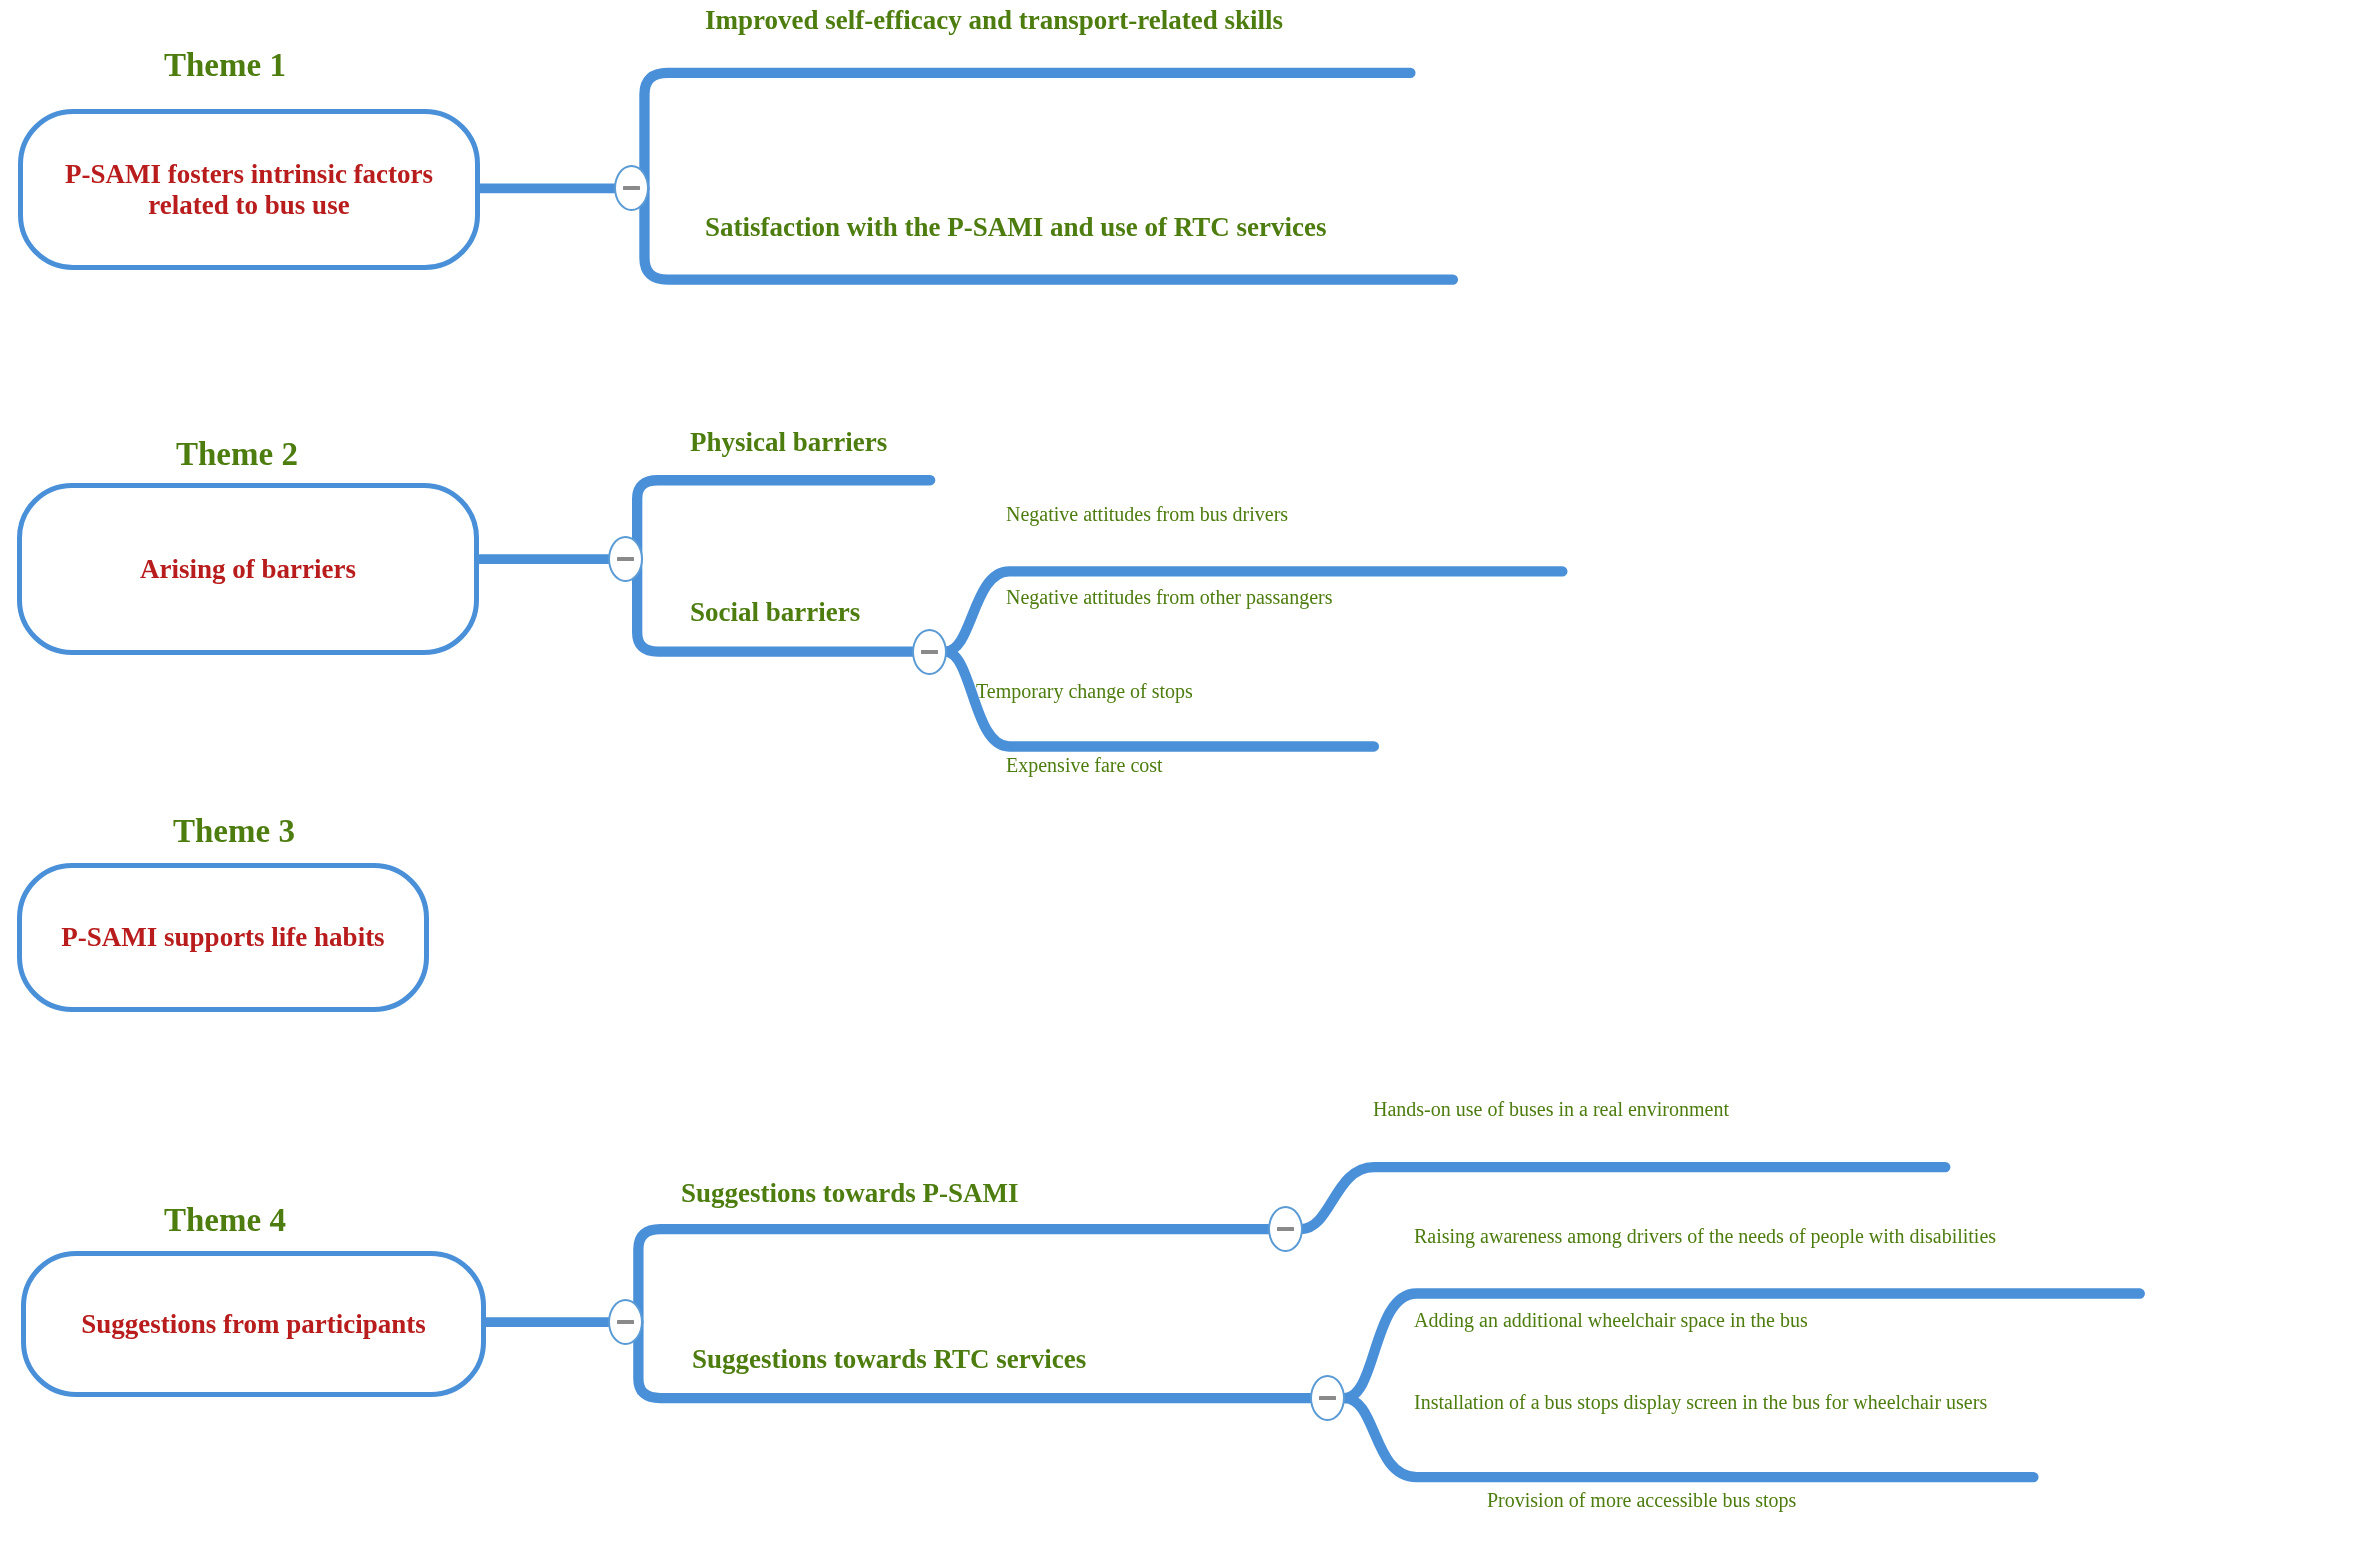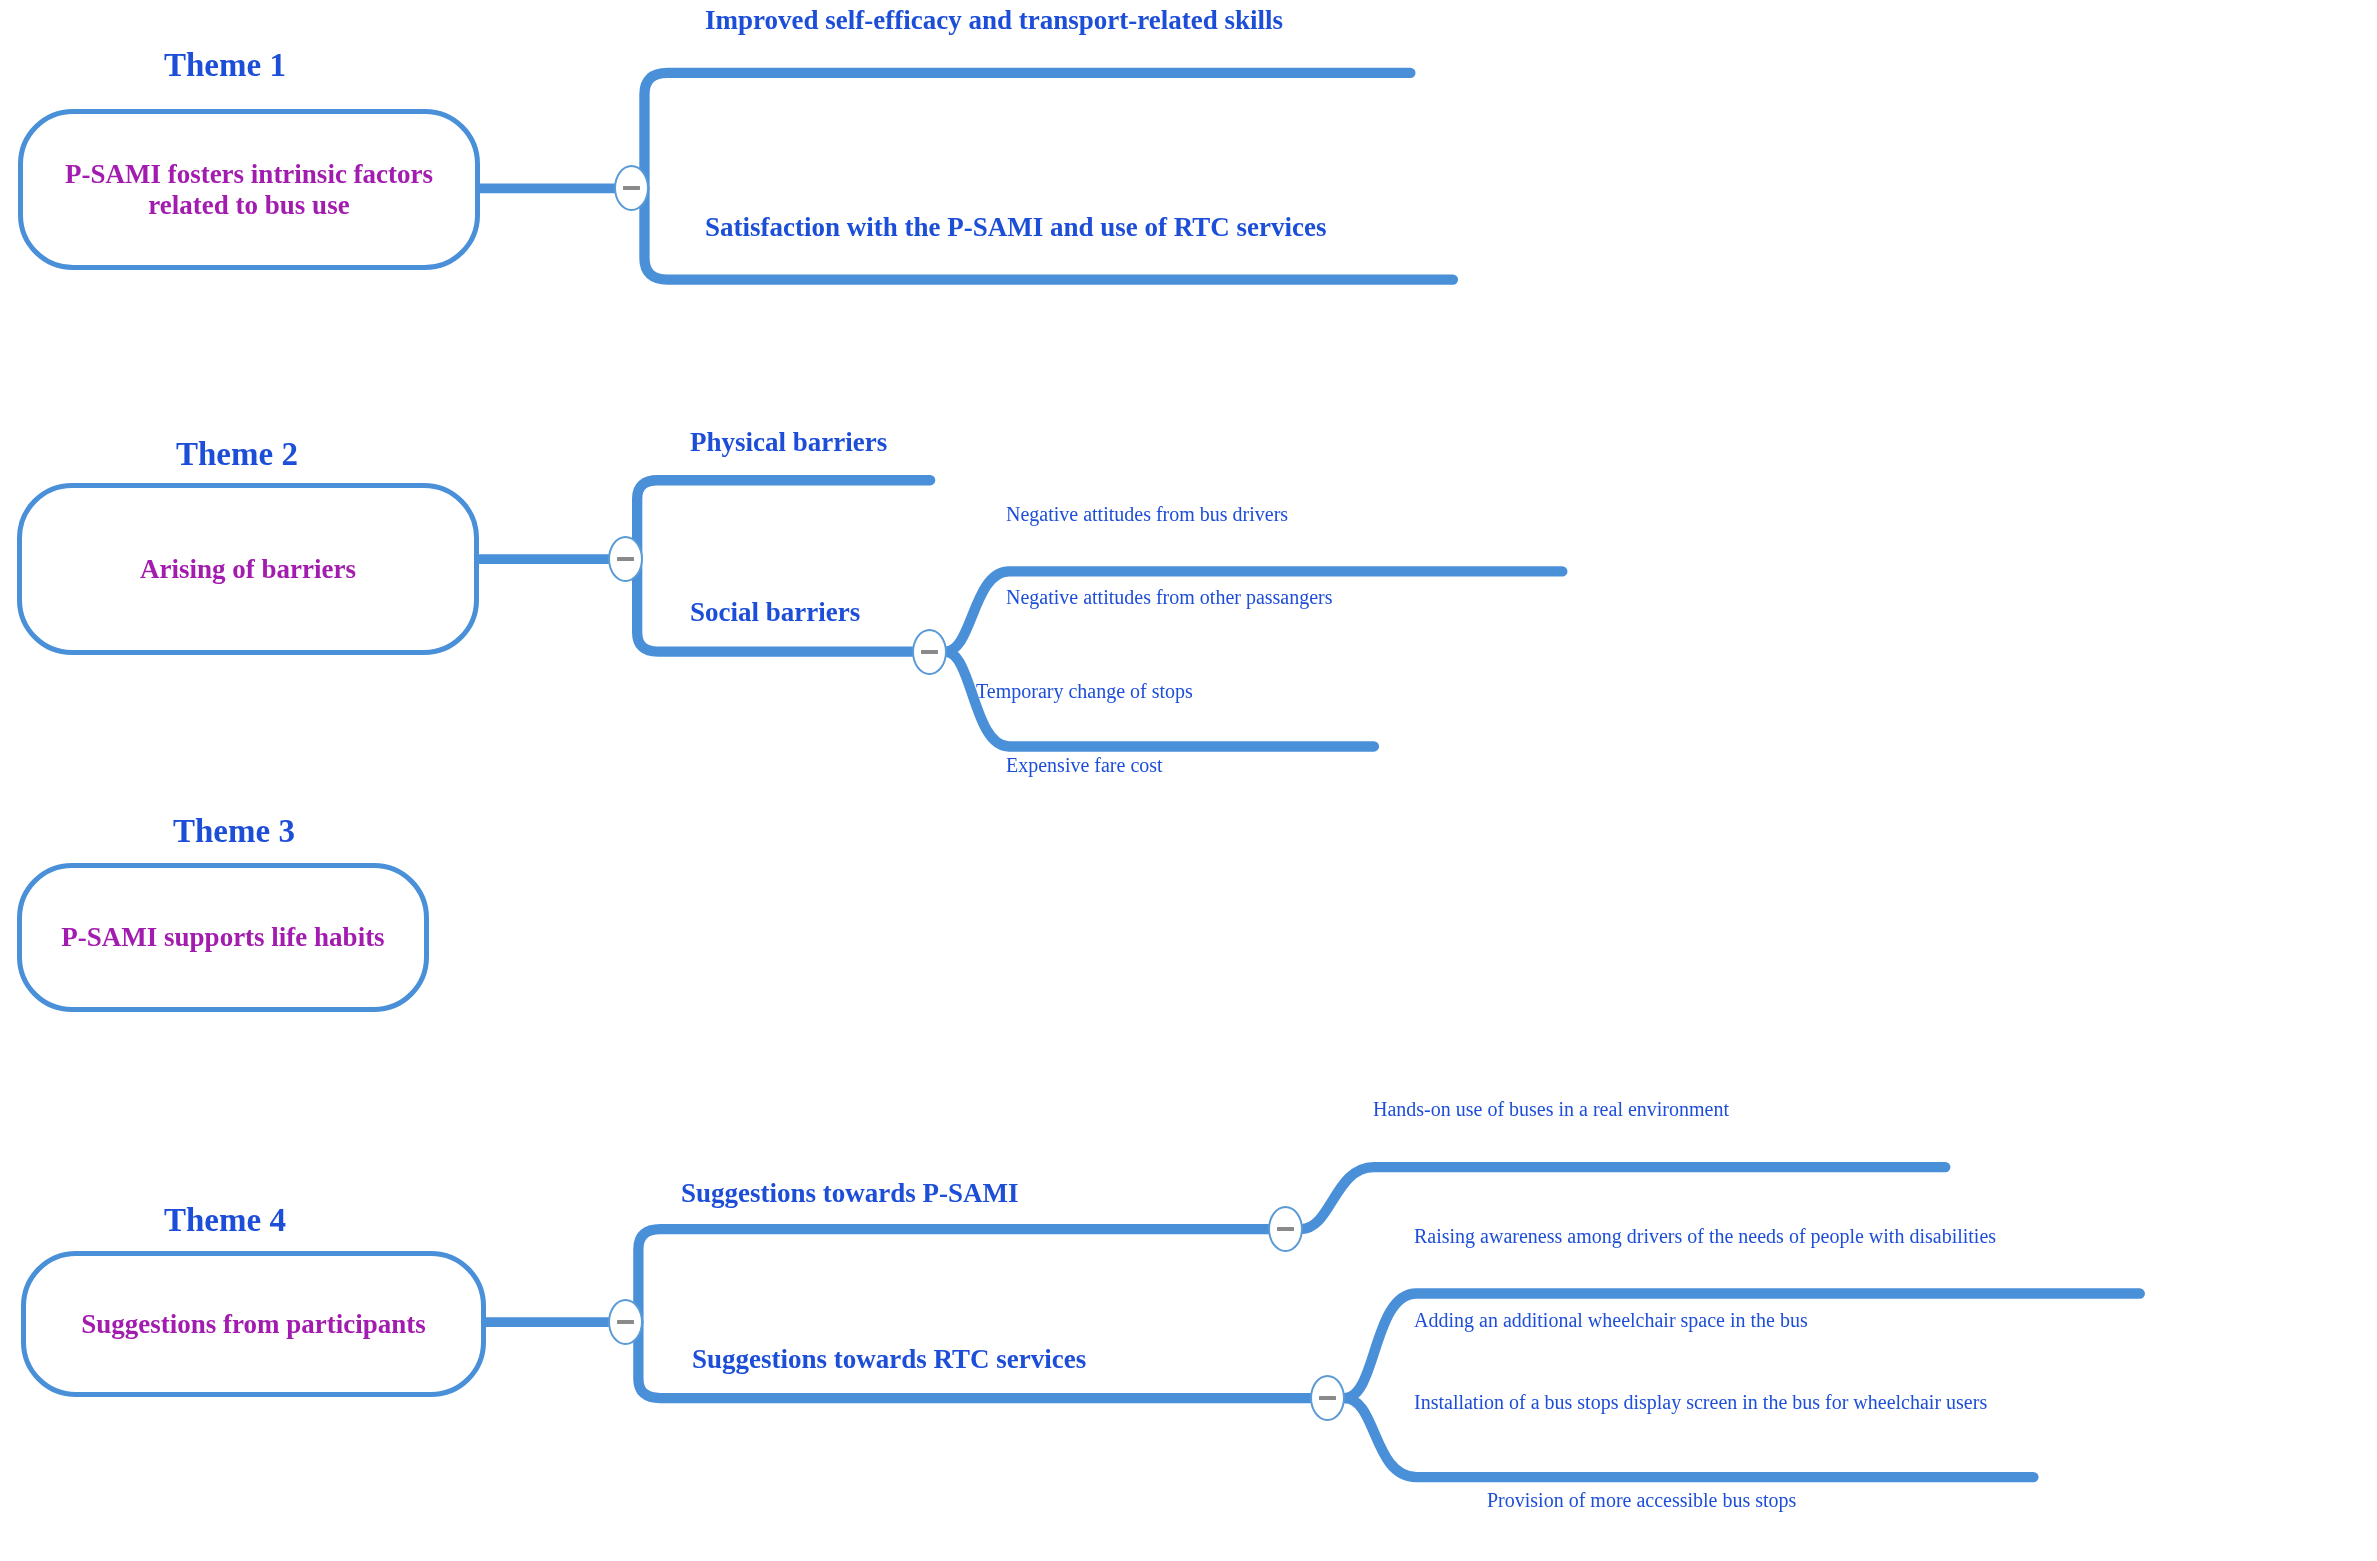--- a/index.html
+++ b/index.html
@@ -1,24 +1,24 @@
 <!DOCTYPE html>
 <html style="font-size:9.7px"><head>
 <meta charset="utf-8">
 <title>Thematic Analysis Mind Map</title>
 <style>
   html,body{margin:0;padding:0;background:#ffffff;}
   body{font-family:"Liberation Serif","DejaVu Serif",serif;}
   #stage{position:relative;width:2377px;height:1561px;background:#fff;overflow:hidden;}
   #wires{position:absolute;left:0;top:0;width:2377px;height:1561px;}
-  .lbl{position:absolute;color:#1d4ed8;white-space:nowrap;line-height:1.18;font-family:Liberation Serif, serif;}
+  .lbl{position:absolute;color:#4d7c0f;white-space:nowrap;line-height:1.18;font-family:Liberation Serif, serif;}
   .theme-cap{font-weight:bold;font-size:33px;}
   .node-box{position:absolute;border:5.5px solid #4a90d9;border-radius:55px;background:#fff;
             box-sizing:border-box;display:flex;align-items:center;justify-content:center;
-            text-align:center;font-weight:bold;font-size:27px;color:#a21caf;padding:0 16px;}
+            text-align:center;font-weight:bold;font-size:27px;color:#b91c1c;padding:0 16px;}
   .branch-lbl{font-weight:bold;font-size:27px;}
   .leaf-lbl{font-weight:normal;font-size:20px;}
   .leaf-lbl.two{white-space:normal;width:620px;}
   .toggle{position:absolute;width:35px;height:46px;border:2.4px solid #5b9bd5;border-radius:50%;
           background:#fff;box-sizing:border-box;display:flex;align-items:center;justify-content:center;}
   .toggle i{display:block;width:17px;height:4.3px;background:#8a8a8a;border-radius:0.6px;}
 </style>
 </head>
 <body>
 

